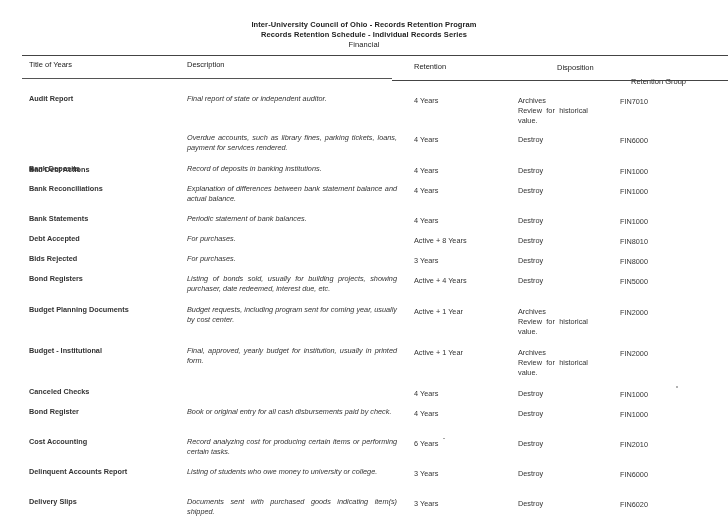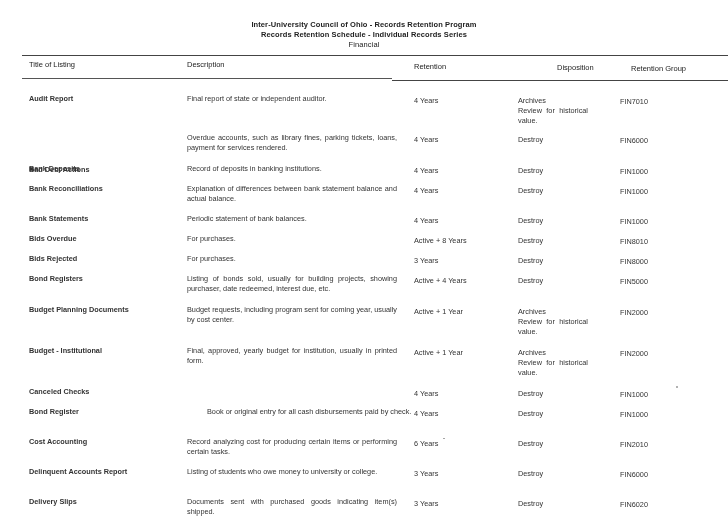--- a/index.html
+++ b/index.html
@@ -6,43 +6,43 @@
   body { width:728px; height:526px; position:relative; overflow:hidden;
          font-family:"Liberation Sans", sans-serif; color:#2a2a2a; }
   .hdr { position:absolute; left:0; width:728px; text-align:center; font-size:7.5px; font-weight:bold; color:#222; letter-spacing:0.1px; }
   .hdr.l1 { top:20px; }
   .hdr.l2 { top:30px; }
   .hdr.l3 { top:40px; font-weight:normal; }
   .rule { position:absolute; height:1px; background:#333; }
   .colh { position:absolute; top:60px; font-size:7.5px; color:#222; }
   .cell { position:absolute; font-size:7.3px; line-height:10px; color:#333; }
   .title { left:29px; width:150px;font-weight:bold; }
-  .desc { left:187px; width:210px; text-align:justify; }
+  .desc { left:187px; width:210px; text-align:justify;font-style:italic; }
   .ret { left:414px; width:100px; }
   .disp { left:518px; width:92px; }
   .grp { left:620px; width:80px; }
   .speck { position:absolute; width:2px; height:2px; background:#999; border-radius:1px; }
 </style>
 </head>
 <body>
 
 <div>
   <div class="hdr l1">Inter-University Council of Ohio - Records Retention Program</div>
   <div class="hdr l2">Records Retention Schedule - Individual Records Series</div>
   <div class="hdr l3">Financial</div>
 </div>
 
 <div class="rule" style="top:55px;left:22px;width:706px;background:#444;"></div>
 
 <div>
-  <div class="colh" style="left:29px;">Title of Listing</div>
+  <div class="colh" style="left:29px;">Title of Years</div>
   <div class="colh" style="left:187px;">Description</div>
   <div class="colh" style="left:414px;top:62px;">Retention</div>
   <div class="colh" style="left:520px;top:63px;padding-left:37px;">Disposition</div>
-  <div class="colh" style="left:623px;top:64px;padding-left:8px;">Retention Group</div>
+  <div class="colh" style="left:623px;top:77px;padding-left:8px;">Retention Group</div>
 </div>
 
 <div class="rule" style="top:78px;left:22px;width:370px;background:#555;"></div>
 <div class="rule" style="top:80px;left:392px;width:336px;background:#444;"></div>
 
 <div id="rows">
     <div>
       <div class="cell title" style="top: 94px;">Audit Report</div>
       <div class="cell desc" style="top: 94px;">Final report of state or independent auditor.</div>
       <div class="cell ret" style="top: 96px;">4 Years</div>
@@ -82,21 +82,21 @@
     <div>
       <div class="cell title" style="top: 214px;">Bank Statements</div>
       <div class="cell desc" style="top: 214px;">Periodic statement of bank balances.</div>
       <div class="cell ret" style="top: 216px;">4 Years</div>
       <div class="cell disp" style="top: 216px;">
         <div>Destroy</div>
       </div>
       <div class="cell grp" style="top: 217px;">FIN1000</div>
     </div>
     <div>
-      <div class="cell title" style="top: 234px;">Bids Overdue</div>
+      <div class="cell title" style="top: 234px;">Debt Accepted</div>
       <div class="cell desc" style="top: 234px;">For purchases.</div>
       <div class="cell ret" style="top: 236px;">Active + 8 Years</div>
       <div class="cell disp" style="top: 236px;">
         <div>Destroy</div>
       </div>
       <div class="cell grp" style="top: 237px;">FIN8010</div>
     </div>
     <div>
       <div class="cell title" style="top: 254px;">Bids Rejected</div>
       <div class="cell desc" style="top: 254px;">For purchases.</div>
@@ -139,21 +139,21 @@
       <div class="cell title" style="top: 387px;">Canceled Checks</div>
       <div class="cell desc" style="top: 387px;"></div>
       <div class="cell ret" style="top: 389px;">4 Years</div>
       <div class="cell disp" style="top: 389px;">
         <div>Destroy</div>
       </div>
       <div class="cell grp" style="top: 390px;">FIN1000</div>
     </div>
     <div>
       <div class="cell title" style="top: 407px;">Bond Register</div>
-      <div class="cell desc" style="top: 407px; margin-left: 20px;">Book or original entry for all cash disbursements paid by check.</div>
+      <div class="cell desc" style="top: 407px;">Book or original entry for all cash disbursements paid by check.</div>
       <div class="cell ret" style="top: 409px;">4 Years</div>
       <div class="cell disp" style="top: 409px;">
         <div>Destroy</div>
       </div>
       <div class="cell grp" style="top: 410px;">FIN1000</div>
     </div>
     <div>
       <div class="cell title" style="top: 437px;">Cost Accounting</div>
       <div class="cell desc" style="top: 437px;">Record analyzing cost for producing certain items or performing certain tasks.</div>
       <div class="cell ret" style="top: 439px;">6 Years</div>

